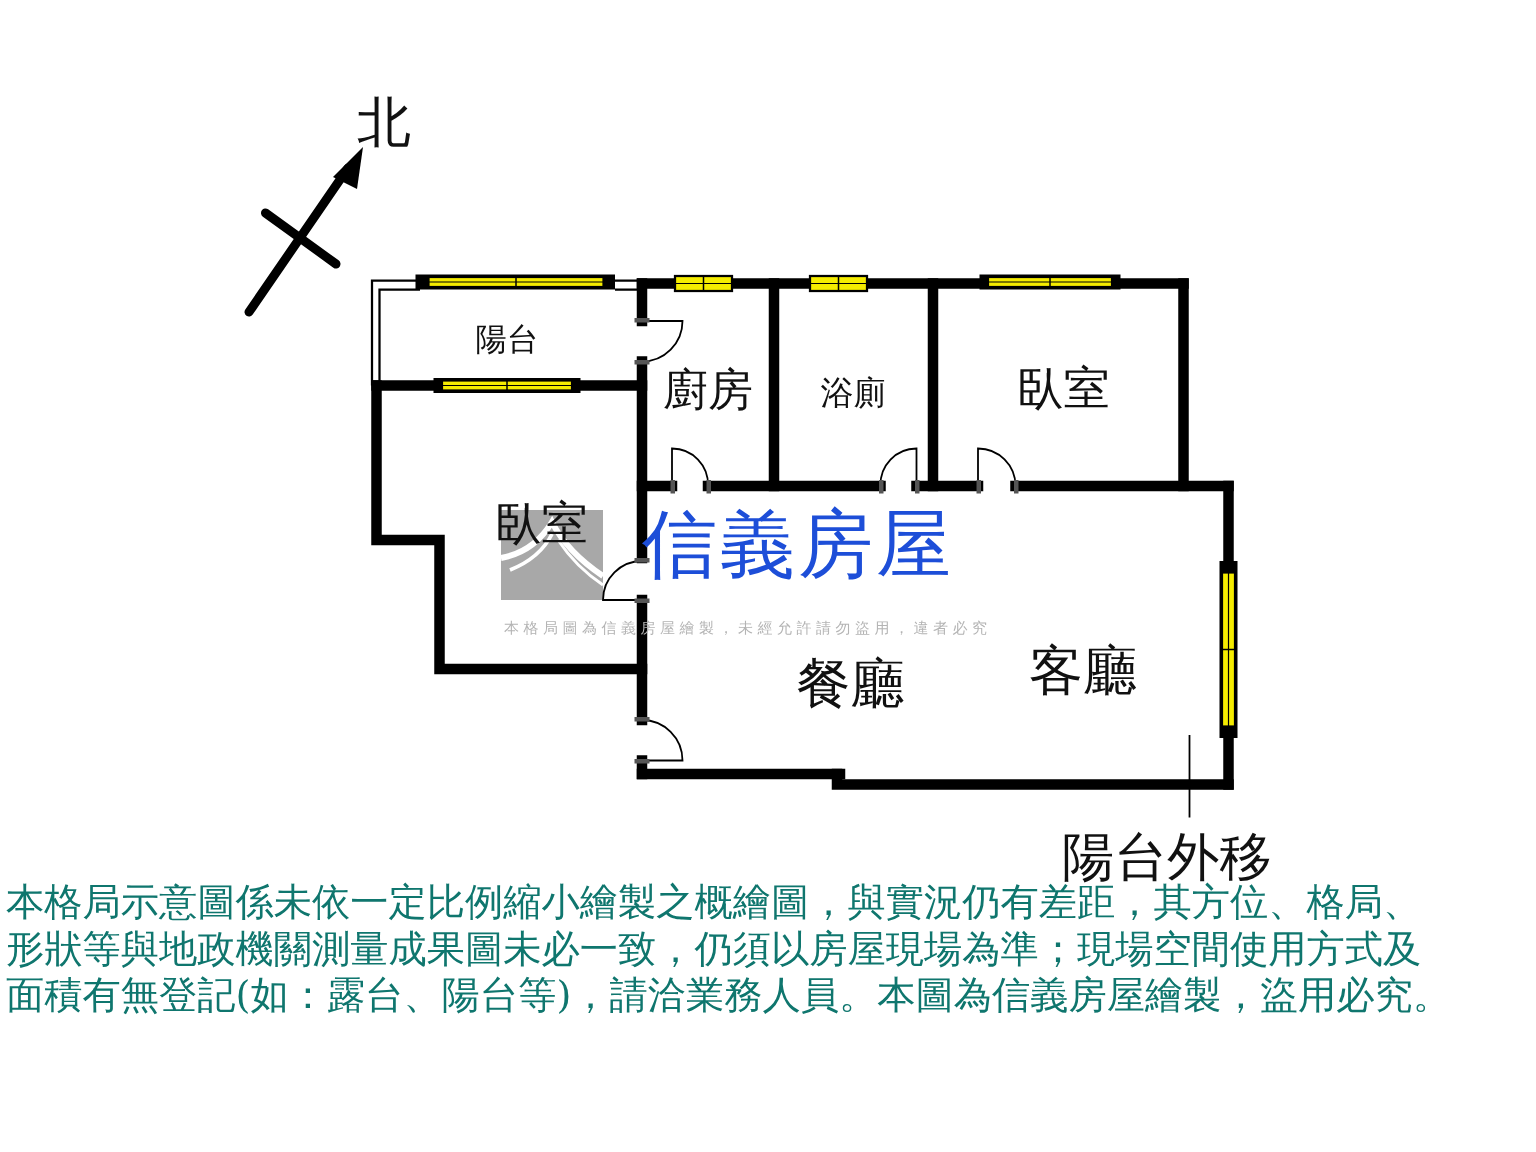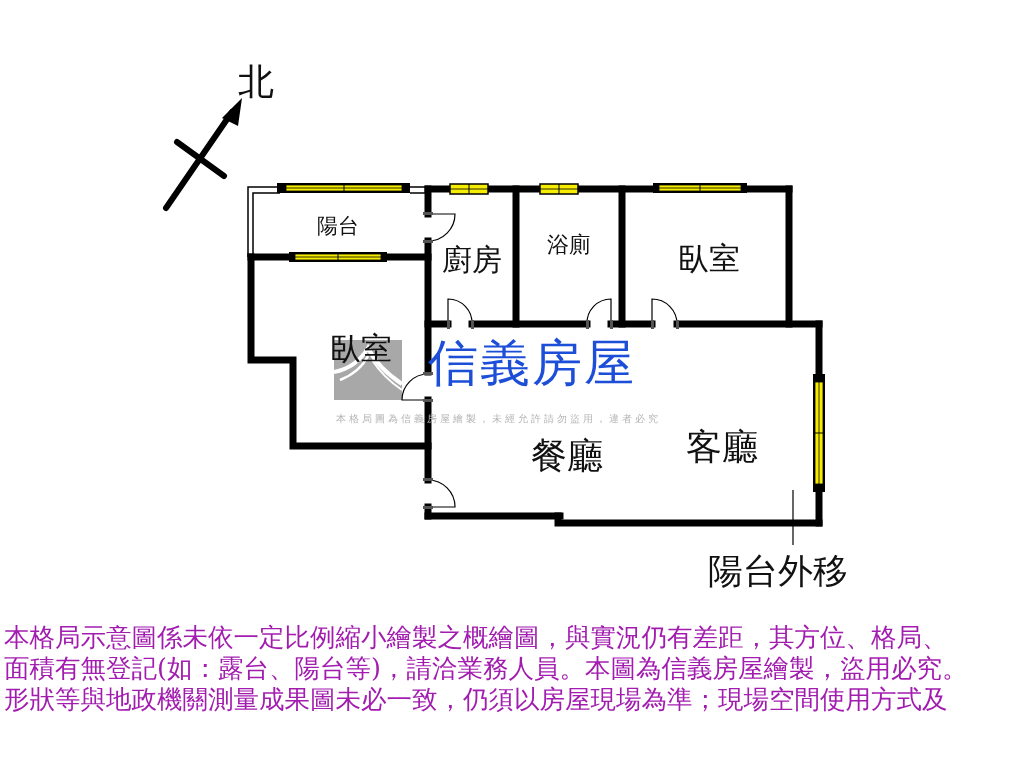--- a/index.html
+++ b/index.html
@@ -7,23 +7,23 @@
            font-family:"DejaVu Serif","Liberation Serif",serif; }
     #plan { position:absolute; left:0; top:0; width:1024px; height:600px; }
     .room-label { position:absolute; color:#111; white-space:nowrap;
                   font-family:"DejaVu Serif","Liberation Serif",serif; }
     .watermark-title { position:absolute; color:#1d4ed8; white-space:nowrap;
                   font-family:"DejaVu Sans","Liberation Sans",sans-serif; font-size:50px;
                   letter-spacing:2px; line-height:1; }
     .watermark-sub { position:absolute; color:#b4b4b4; white-space:nowrap;
                   font-family:Liberation Mono, monospace; font-size:10px;
                   letter-spacing:3px; }
-    #disclaimer { position:absolute; left:4px; top:622px; width:1016px;
+    #disclaimer { position:absolute; left:4px; top:587px; width:1016px;
                   font-family:"DejaVu Serif","Liberation Serif",serif;
-                  font-size:25.5px; line-height:31px; color:#a21caf; }
+                  font-size:25.5px; line-height:31px; color:#0f766e; }
     #disclaimer div { white-space:nowrap; }
   </style>
 </head>
 <body>
 
 <div id="plan">
   <svg width="1024" height="600" viewBox="0 0 1024 600" xmlns="http://www.w3.org/2000/svg">
 
     <g>
       <line x1="166" y1="208" x2="232" y2="112" stroke="#000" stroke-width="6" stroke-linecap="round"></line>
@@ -139,25 +139,25 @@
   
   <div class="watermark-title" style="left:428px; top:338px;">信義房屋</div>
   <div class="watermark-sub" style="left:336px; top:412px;">本格局圖為信義房屋繪製，未經允許請勿盜用，違者必究</div>
 
   
   <div class="room-label" style="left:238px; top:58px; font-size:36px;">北</div>
 
   
   <div class="room-label" style="left:317px; top:212px; font-size:21px;">陽台</div>
   <div class="room-label" style="left:442px; top:240px; font-size:30px;">廚房</div>
-  <div class="room-label" style="left:547px; top:230px; font-size:22px;font-family:Liberation Mono, monospace;">浴廁</div>
+  <div class="room-label" style="left:547px; top:247px; font-size:22px;font-family:Liberation Mono, monospace;">浴廁</div>
   <div class="room-label" style="left:678px; top:238px; font-size:31px;">臥室</div>
   <div class="room-label" style="left:330px; top:328px; font-size:31px;">臥室</div>
   <div class="room-label" style="left:531px; top:432px; font-size:36px;">餐廳</div>
   <div class="room-label" style="left:686px; top:423px; font-size:36px;text-align:center;">客廳</div>
   <div class="room-label" style="left:708px; top:548px; font-size:35px;">陽台外移</div>
 </div>
 
 <div id="disclaimer">
   <div>本格局示意圖係未依一定比例縮小繪製之概繪圖，與實況仍有差距，其方位、格局、</div>
+  <div>形狀等與地政機關測量成果圖未必一致，仍須以房屋現場為準；現場空間使用方式及</div>
   <div>面積有無登記(如：露台、陽台等)，請洽業務人員。本圖為信義房屋繪製，盜用必究。</div>
-  <div>形狀等與地政機關測量成果圖未必一致，仍須以房屋現場為準；現場空間使用方式及</div>
 </div>
 
 </body></html>

